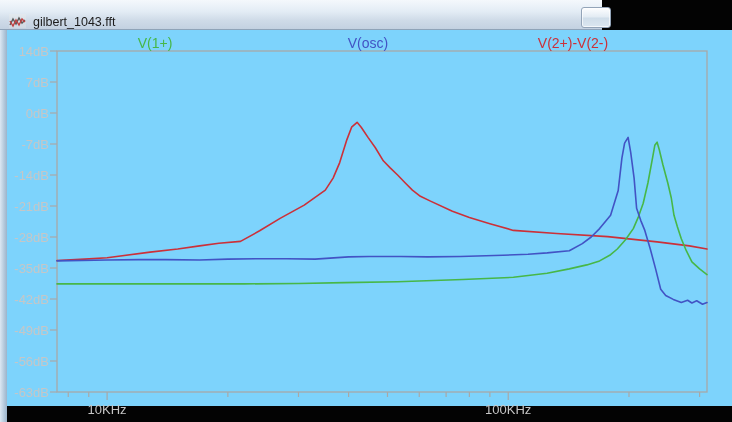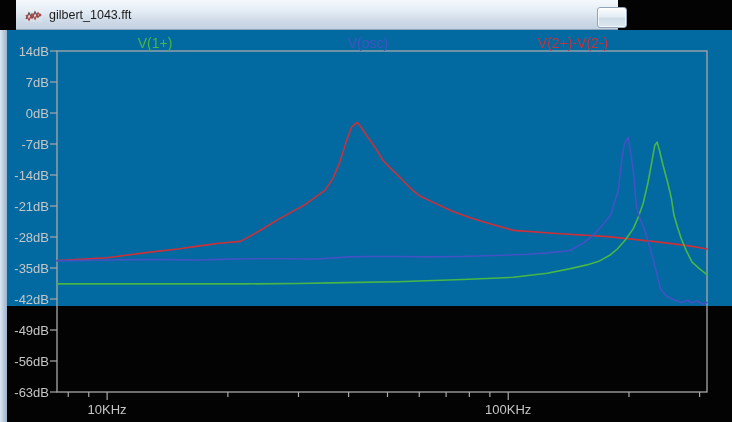--- a/index.html
+++ b/index.html
@@ -2,37 +2,37 @@
 <html><head>
 <meta charset="utf-8">
 <style>
   html,body{margin:0;padding:0;background:#666;}
   *{box-sizing:border-box;}
   .window{
     position:relative;width:732px;height:422px;overflow:hidden;
     font-family:"Liberation Sans",sans-serif;background:#030303;
   }
   .titlebar{
-    position:absolute;left:16px;top:0;width:602px;height:30px;
+    position:absolute;left:0;top:0;width:602px;height:30px;
     background:linear-gradient(to bottom,#f4f8fc 0%,#e3ecf5 40%,#cfdbe8 70%,#c3d1e1 100%);
     border-bottom:1px solid #8fa3b8;
-    display:flex;align-items:center;
+    display:flex;align-items:flex-end;
   }
   .titlebar .app-icon{width:18px;height:16px;margin-left:9px;flex:0 0 auto;}
   .title-text{
     margin-left:6px;font-size:12.5px;color:#1b1b1b;
     white-space:nowrap;
   }
   .win-btn{
     position:absolute;top:7px;right:-9px;width:30px;height:21px;
     border:1px solid #93a4b8;border-radius:3px;
     background:linear-gradient(to bottom,#fdfeff,#e2ebf3 48%,#cfdde9 52%,#dbe6f0);
     box-shadow:inset 0 0 0 1px #ffffffaa;
   }
-  .panel{position:absolute;left:0;top:30px;width:732px;height:276px;background:#0369a1;}
+  .panel{position:absolute;left:0;top:30px;width:732px;height:376px;background:#7dd3fc;}
   .left-strip{
     position:absolute;left:0;top:0;width:7px;height:392px;
     background:linear-gradient(to right,#dce8f3,#b3c8db 60%,#9cb4cb);
   }
   svg text{font-family:"Liberation Sans",sans-serif;}
   .tick-label{font-size:13px;fill:#c6c6c6;}
   .legend-label{font-size:14px;}
 </style>
 </head>
 <body>

